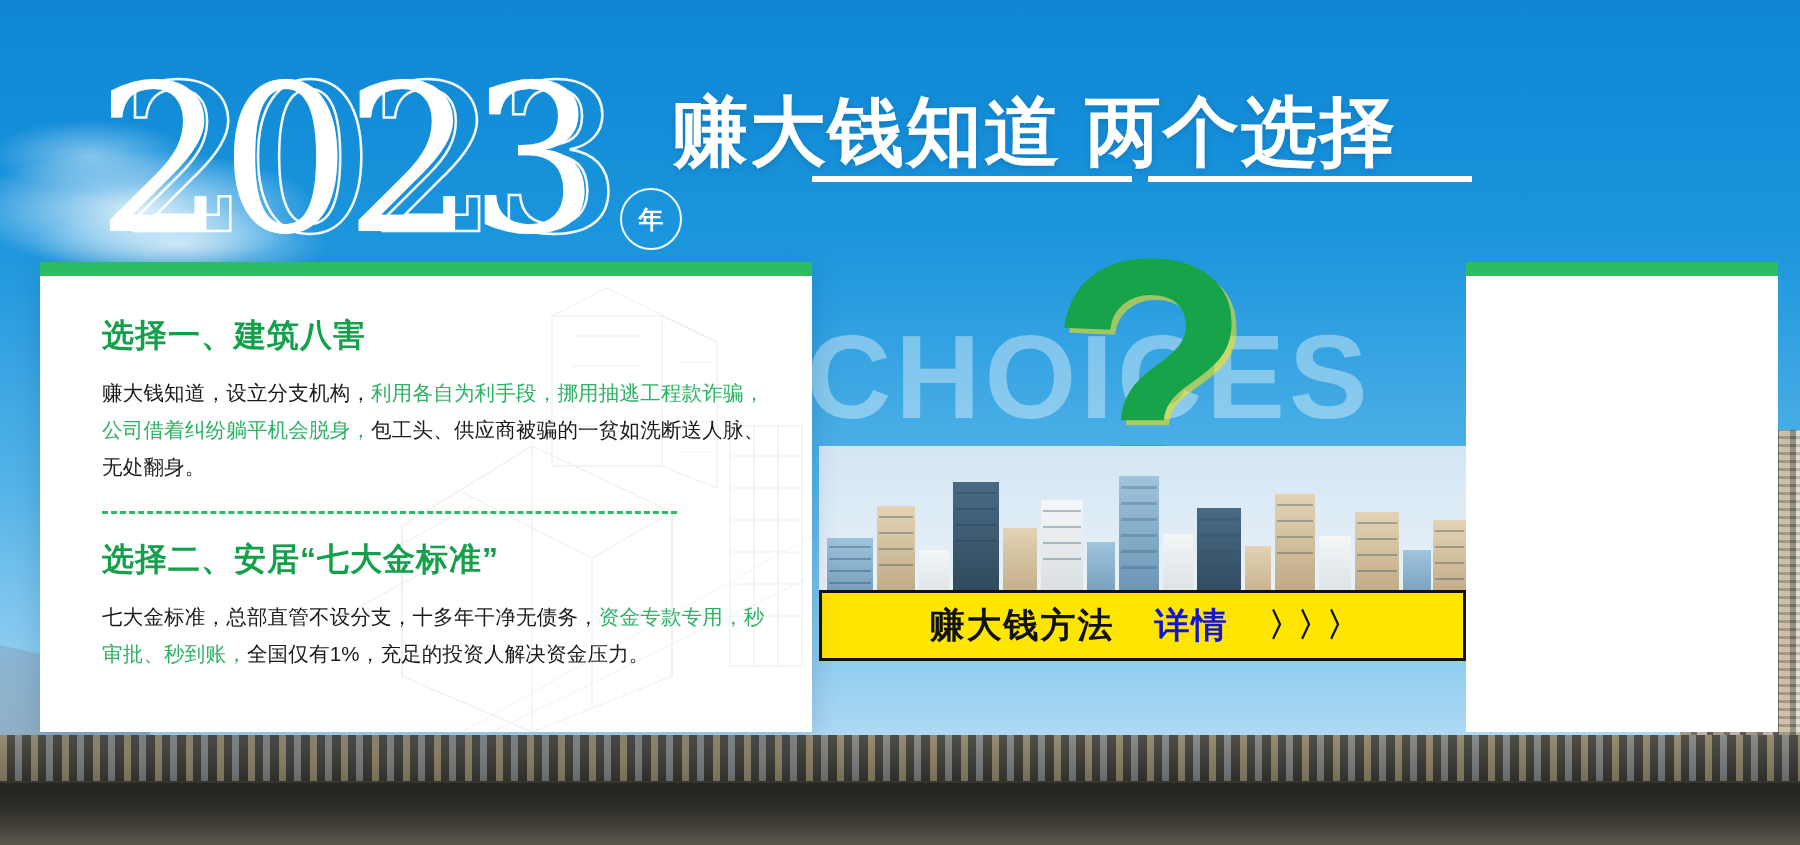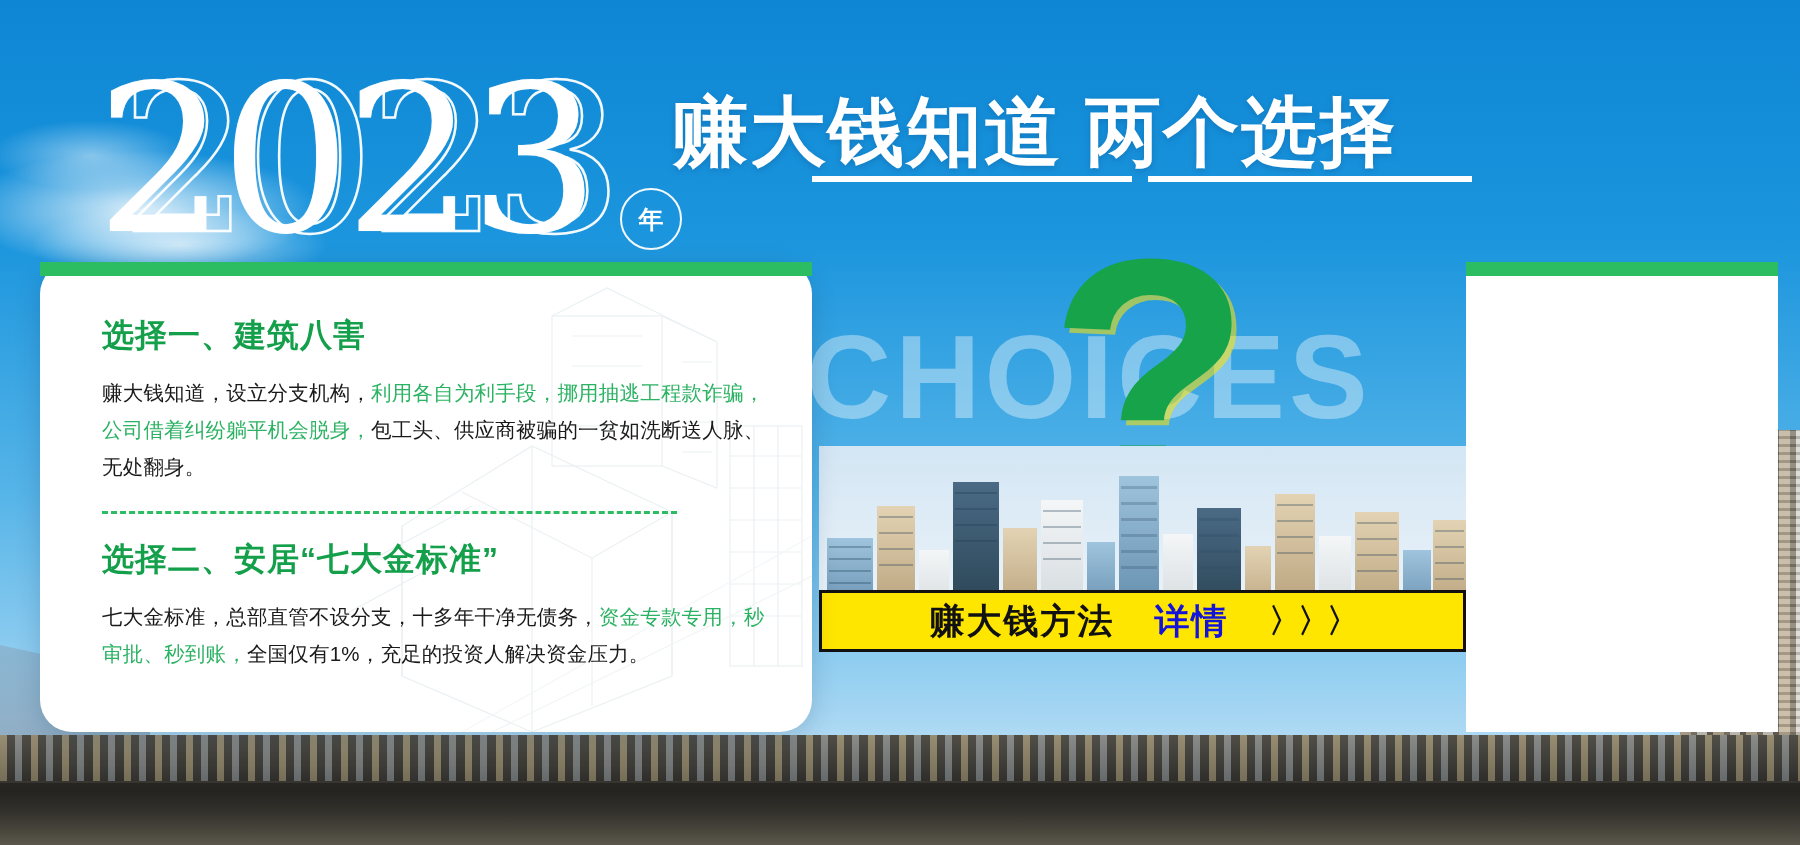--- a/index.html
+++ b/index.html
@@ -96,21 +96,20 @@
     position:absolute; top:0; height:6px; background:#fff;
   }
   .hl-rules .r1 { left:0;   width:320px; }
   .hl-rules .r2 { left:336px; width:324px; }
 
   
   .card {
     position:absolute; left:40px; top:262px; width:772px; height:470px;
     background:#ffffff;
     box-shadow:0 6px 26px rgba(0,40,80,.18);
-    border-radius:32px;
   }
   .card-top {
     position:absolute; left:0; top:0; width:100%; height:14px;
     background:#2cbd62;
   }
   
   .blueprint {
     position:absolute; right:0; top:14px; width:470px; height:456px;
     opacity:.5; pointer-events:none;
   }
@@ -148,21 +147,21 @@
   }
 
   
   .skyline {
     position:absolute; left:13px; top:260px; width:647px; height:180px;
     overflow:hidden;
     background:linear-gradient(to bottom,#cfe4f2 0%, #e7f0f7 55%, #dfe8ef 100%);
   }
 
   .cta {
-    position:absolute; left:13px; top:-4px; width:647px; height:62px;
+    position:absolute; left:13px; top:-4px; width:647px; height:71px;
     background:#ffe600; border:3px solid #111;
     display:flex; align-items:center; justify-content:center; gap:40px;
   }
   .cta-left { font-size:35px; font-weight:700; color:#111; letter-spacing:2px; }
   .cta-right { font-size:35px; font-weight:700; color:#1414d8; letter-spacing:2px; }
   .cta-arrows { font-size:33px; color:#111; font-weight:700; letter-spacing:-4px; }
   .cta-wrap { position:absolute; left:806px; top:594px; width:660px; height:70px; }
 
   
   .green-accent {

